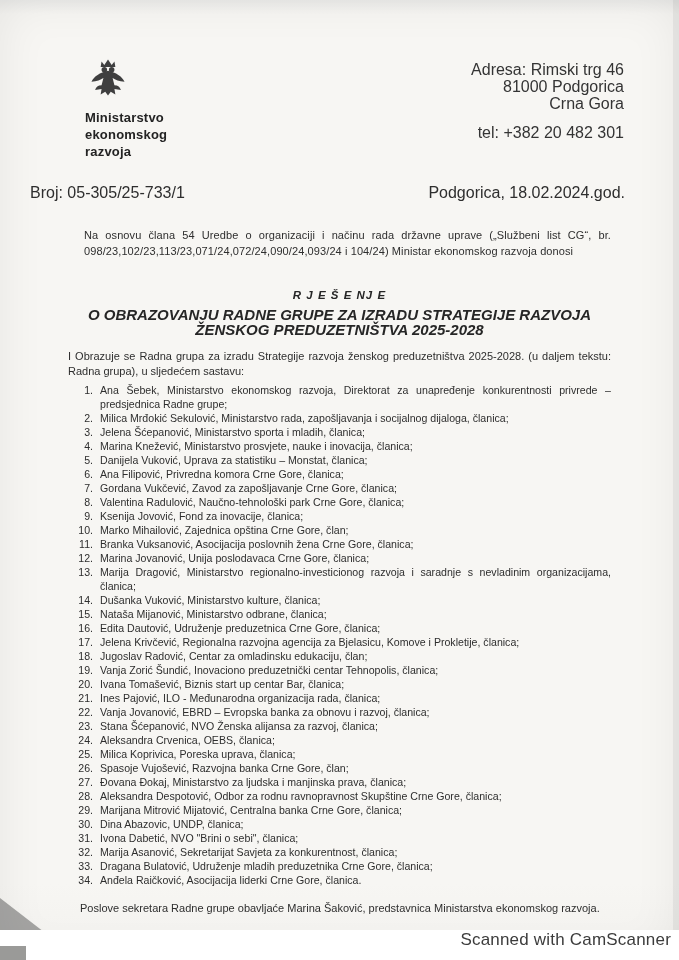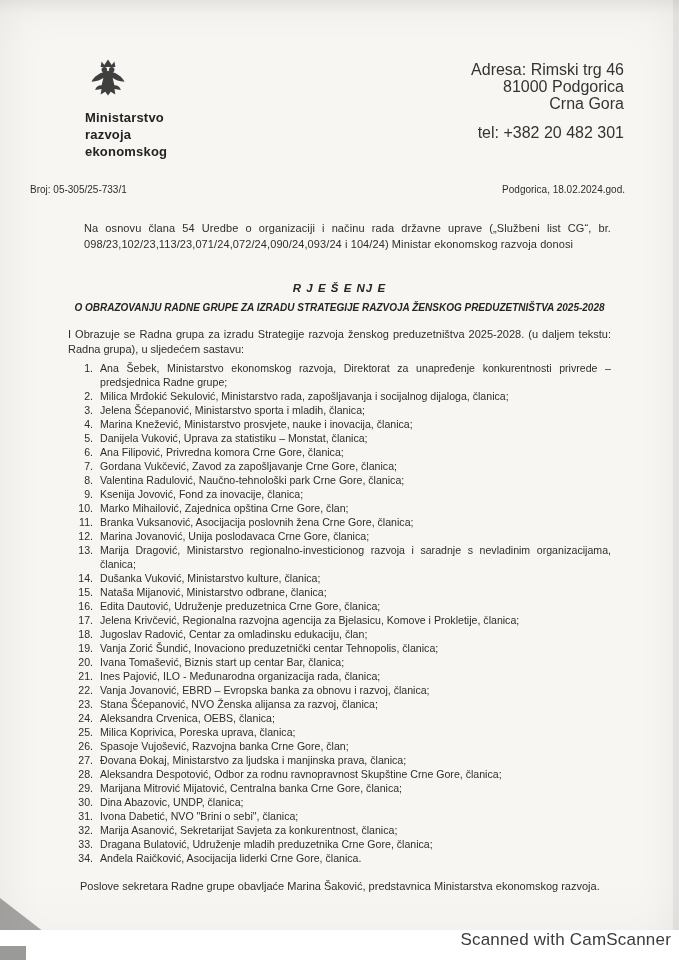--- a/index.html
+++ b/index.html
@@ -12,26 +12,26 @@
     overflow:hidden;
     font-family:"Liberation Sans","DejaVu Sans",sans-serif;
     color:#2e2e2e;
   }
   .header-row{display:flex;justify-content:space-between;padding:55px 55px 0 85px;}
   .ministry-block{width:200px;}
   .logo-box{width:38px;height:46px;margin-left:4px;margin-bottom:8px;}
   .ministry-name{font-weight:bold;font-size:13px;line-height:17px;letter-spacing:.2px;color:#232323;}
   .contact-block{text-align:right;font-size:16px;line-height:17px;margin-top:6px;color:#343434;}
   .contact-block .tel{margin-top:12px;}
-  .ref-row{display:flex;justify-content:space-between;align-items:center;padding:0 54px 0 30px;margin-top:24px;font-size:10px;}
+  .ref-row{display:flex;justify-content:space-between;align-items:center;padding:0 54px 0 30px;margin-top:24px;font-size:16px;}
   .content{padding:0 68px;}
   .preamble{margin:26px 0 0 16px;font-size:11px;line-height:15.5px;text-align:justify;letter-spacing:.1px;}
   .title-block{margin-top:30px;text-align:center;font-style:italic;}
   .title-main{font-weight:bold;font-size:11.5px;letter-spacing:1px;color:#262626;}
-  .title-sub{font-weight:bold;font-size:10px;line-height:15px;margin:6px auto 0 auto;max-width:560px;color:#262626;}
+  .title-sub{font-weight:bold;font-size:15px;line-height:15px;margin:6px auto 0 auto;max-width:560px;color:#262626;}
   .body-intro{margin:12px 0 0 0;font-size:11px;line-height:15px;text-align:justify;}
   ol.members{margin:4px 0 0 0;padding-left:28px;font-size:10.6px;line-height:14px;}
   ol.members li{padding-left:4px;text-align:justify;}
   .secretary{margin:14px 0 0 12px;font-size:11px;line-height:15px;text-align:justify;}
   .scan-artifact{position:absolute;left:0;bottom:28px;width:0;height:0;
     border-bottom:34px solid rgba(96,96,96,.55);border-right:44px solid transparent;}
   .edge-shade{position:absolute;right:0;top:0;width:6px;height:100%;background:rgba(0,0,0,.05);}
   .camscanner-bar{position:absolute;left:0;bottom:0;width:679px;height:30px;background:#ffffff;
     display:flex;align-items:flex-start;justify-content:flex-end;box-sizing:border-box;padding-right:8px;}
   .camscanner-text{font-size:17px;color:#3c3c3c;font-weight:500;letter-spacing:.2px;}
@@ -49,22 +49,22 @@
           <g fill="#3f3f3f">
             <path d="M13 7 l3 4 4-6 4 6 3-4 1 6 h-16 z"></path>
             <circle cx="16" cy="16" r="3"></circle>
             <circle cx="24" cy="16" r="3"></circle>
             <path d="M20 17 C11 19 5 23 2 29 c6 0 10-2 13-4 l-2 8 c-4 0 -6 2 -7 5 l7-1 -1 6 5-3 3 4 3-4 5 3 -1-6 7 1 c-1-3 -3-5 -7-5 l-2-8 c3 2 7 4 13 4 -3-6 -9-10 -18-12 z"></path>
           </g>
         </svg>
       </div>
       <div class="ministry-name">
         <div>Ministarstvo</div>
+        <div>ekonomskog</div>
         <div>razvoja</div>
-        <div>ekonomskog</div>
       </div>
     </div>
     <div class="contact-block">
       <div>Adresa: Rimski trg 46</div>
       <div>81000 Podgorica</div>
       <div>Crna Gora</div>
       <div class="tel">tel: +382 20 482 301</div>
     </div>
   </div>
 

